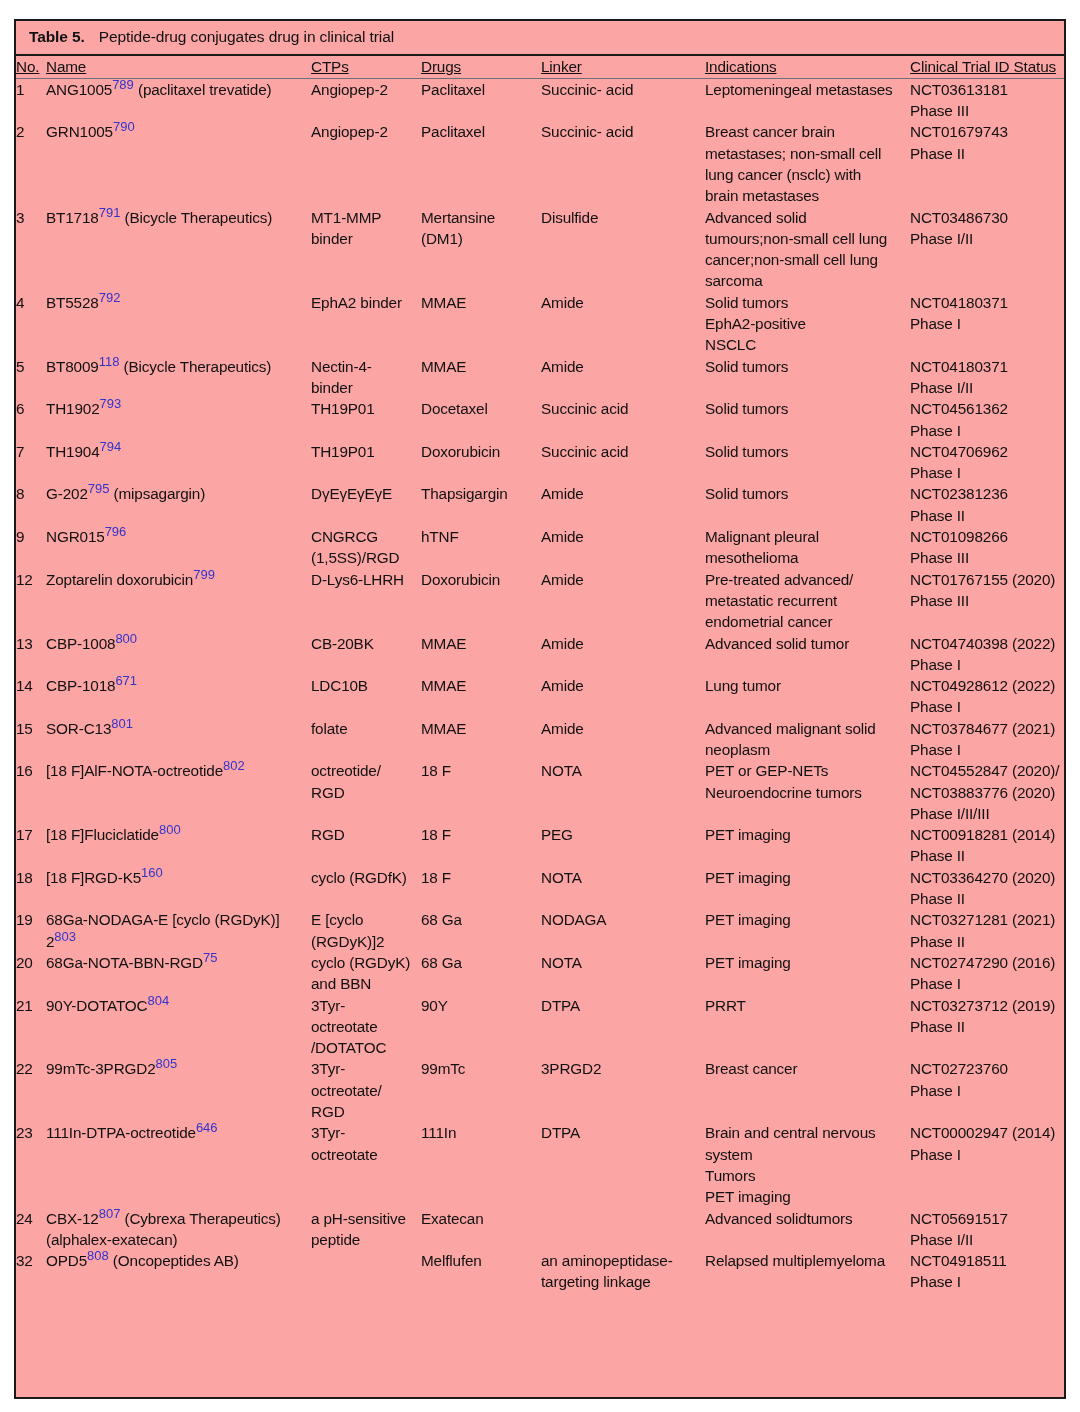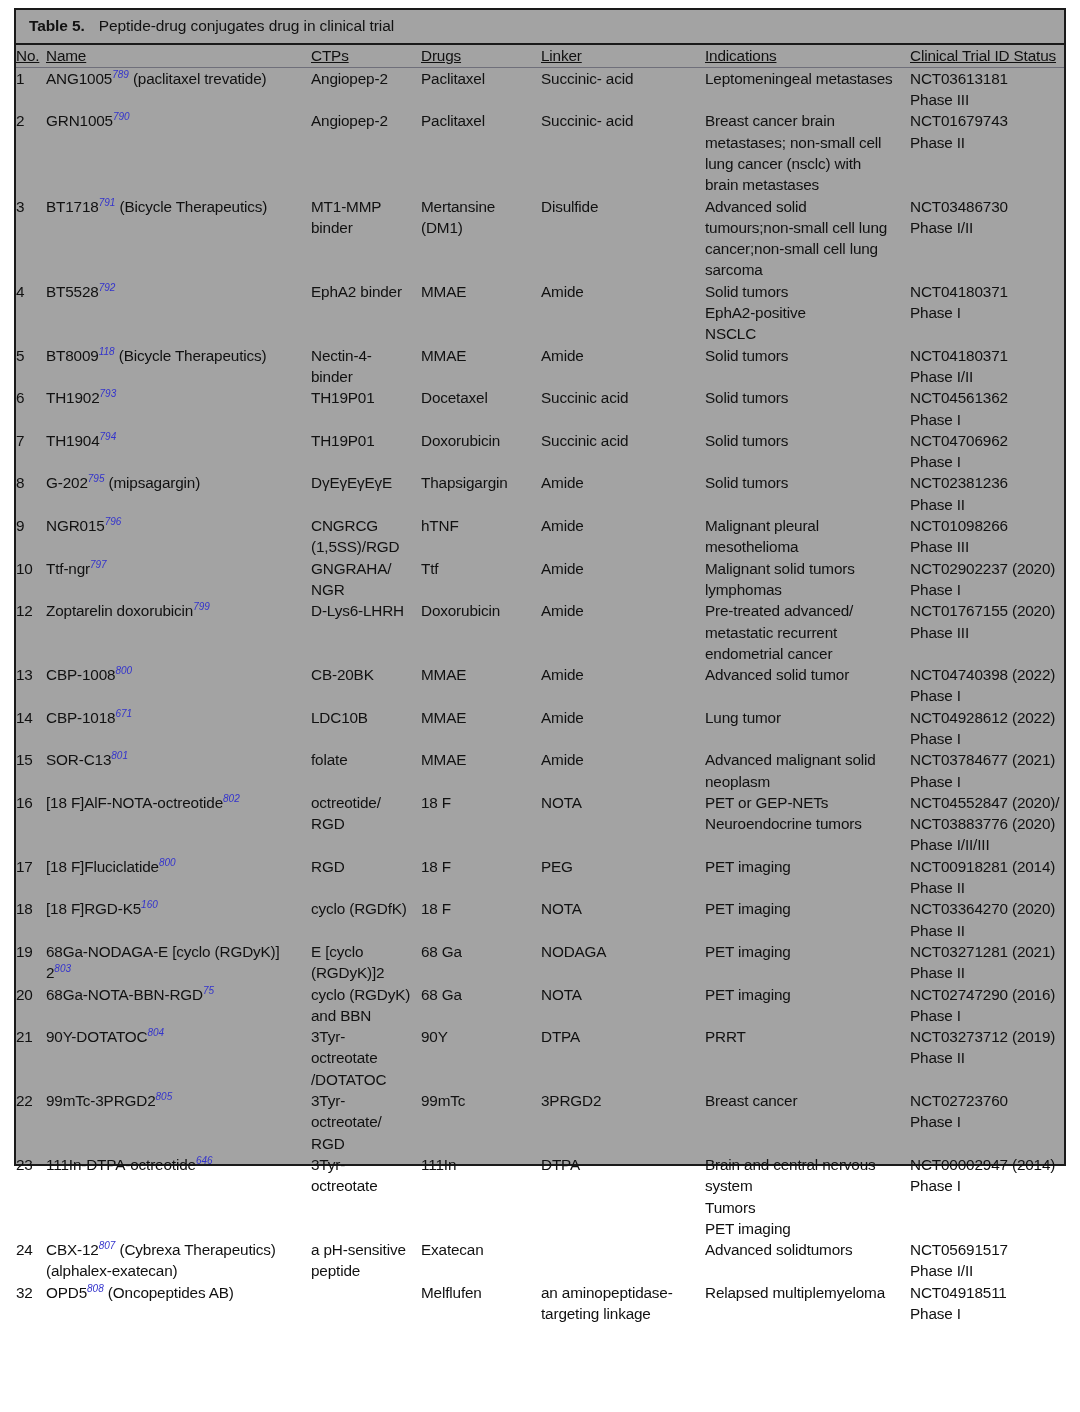--- a/index.html
+++ b/index.html
@@ -11,25 +11,25 @@
   body {
     width: 1080px;
     height: 1412px;
     font-family: "Liberation Sans", "DejaVu Sans", sans-serif;
     color: #111111;
     overflow: hidden;
   }
   .table-frame {
     position: absolute;
     left: 14px;
-    top: 8px;
+    top: 19px;
     width: 1052px;
-    height: 1158px;
+    height: 1380px;
     border: 2px solid #1a1a1a;
-    background: #a3a3a3;
+    background: #fca5a5;
   }
   .caption {
     height: 33px;
     padding: 7px 0 0 13px;
     font-size: 15.5px;
     white-space: nowrap;
     letter-spacing: -0.1px;
   }
   .caption .cap-label { font-weight: bold; }
   .caption .cap-text { margin-left: 14px; }
@@ -73,25 +73,24 @@
   }
   tbody td {
     padding-top: 7px;
     padding-bottom: 3px;
   }
 
   .cell-pad-l { padding-left: 4px; }
 
   sup {
     color: #3333cc;
-    font-size: 10px;
+    font-size: 13px;
     vertical-align: super;
     line-height: 0;
     letter-spacing: 0;
-    font-style: italic;
   }
   .nowrap { white-space: nowrap; margin-top: 20px; }
   .wrapline { white-space: pre-line; }
 </style>
 </head>
 <body>
 
 <div class="table-frame">
 
   <div class="caption">
@@ -233,32 +232,20 @@
           <td class=" wrapline">CNGRCG
 (1,5SS)/RGD</td>
           <td class=" wrapline">hTNF</td>
           <td class=" wrapline">Amide</td>
           <td class=" wrapline">Malignant pleural
 mesothelioma</td>
           <td class=" wrapline">NCT01098266
 Phase III</td>
         </tr>
         <tr>
-          <td class="cell-pad-l wrapline">10</td>
-          <td class="wrapline"><span>Ttf-ngr</span><sup>797</sup></td>
-          <td class=" wrapline">GNGRAHA/
-NGR</td>
-          <td class=" wrapline">Ttf</td>
-          <td class=" wrapline">Amide</td>
-          <td class=" wrapline">Malignant solid tumors
-lymphomas</td>
-          <td class=" wrapline">NCT02902237 (2020)
-Phase I</td>
-        </tr>
-        <tr>
           <td class="cell-pad-l wrapline">12</td>
           <td class="wrapline"><span>Zoptarelin doxorubicin</span><sup>799</sup></td>
           <td class=" wrapline">D-Lys6-LHRH</td>
           <td class=" wrapline">Doxorubicin</td>
           <td class=" wrapline">Amide</td>
           <td class=" wrapline">Pre-treated advanced/
 metastatic recurrent
 endometrial cancer</td>
           <td class=" wrapline">NCT01767155 (2020)
 Phase III</td>

